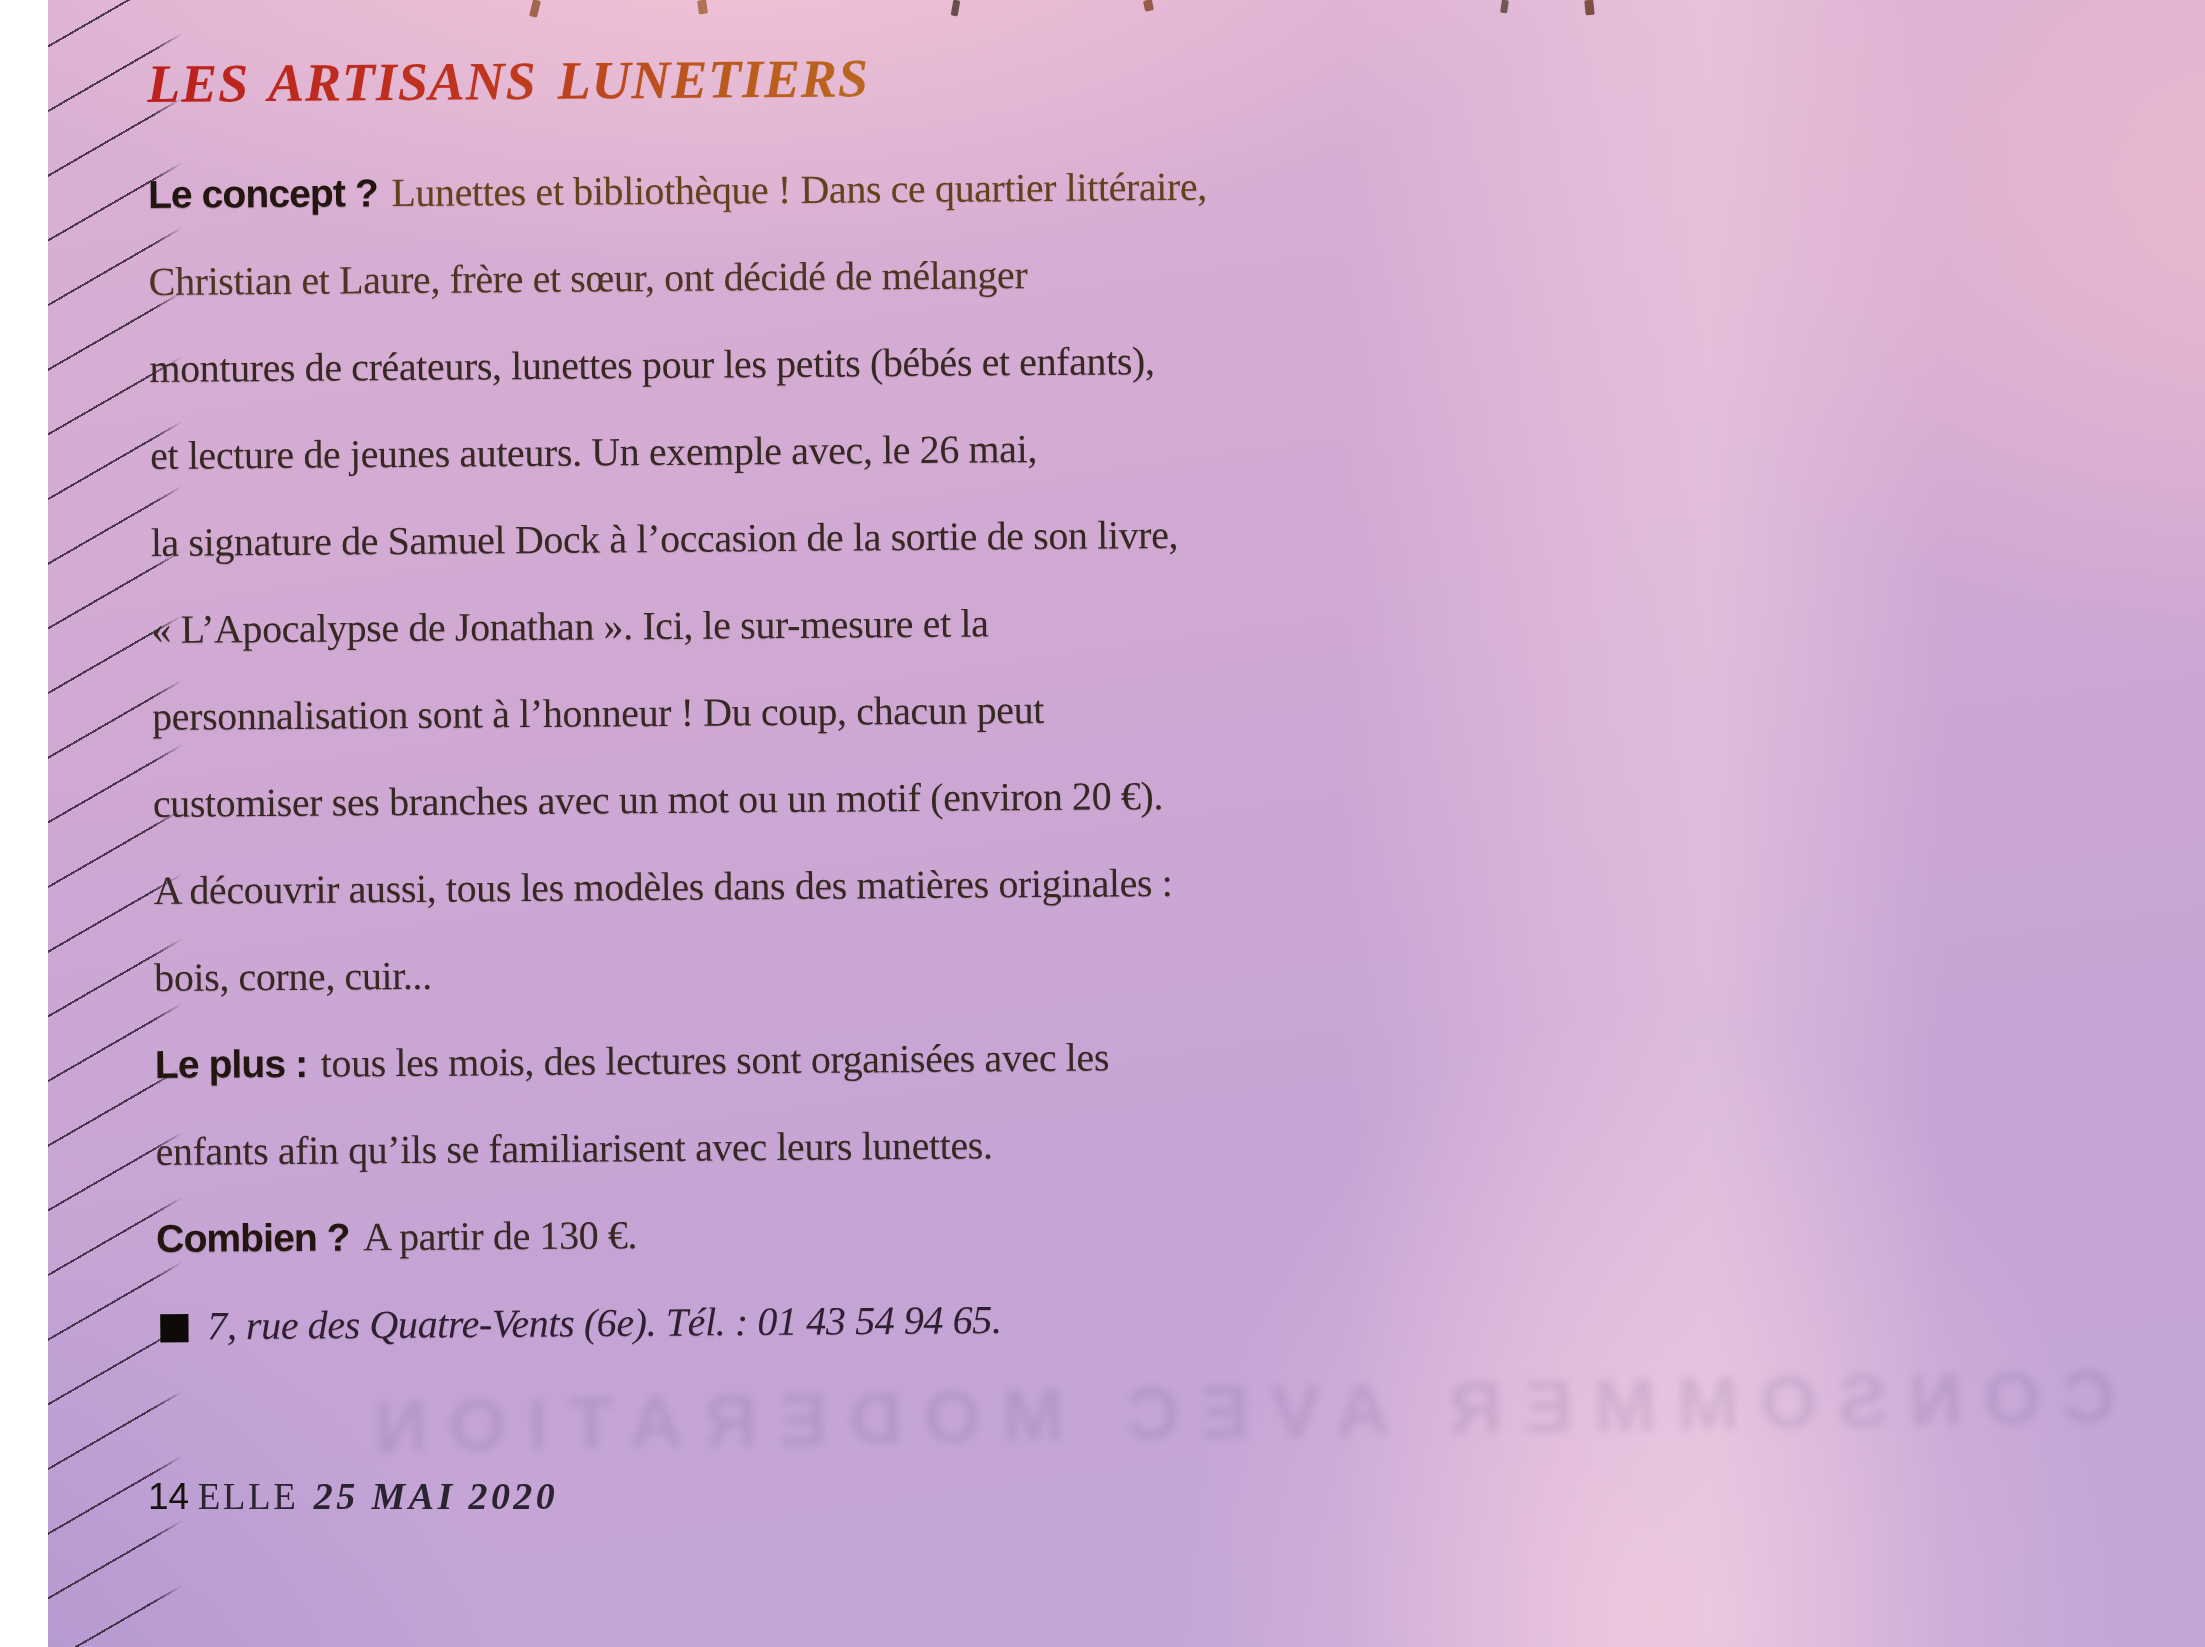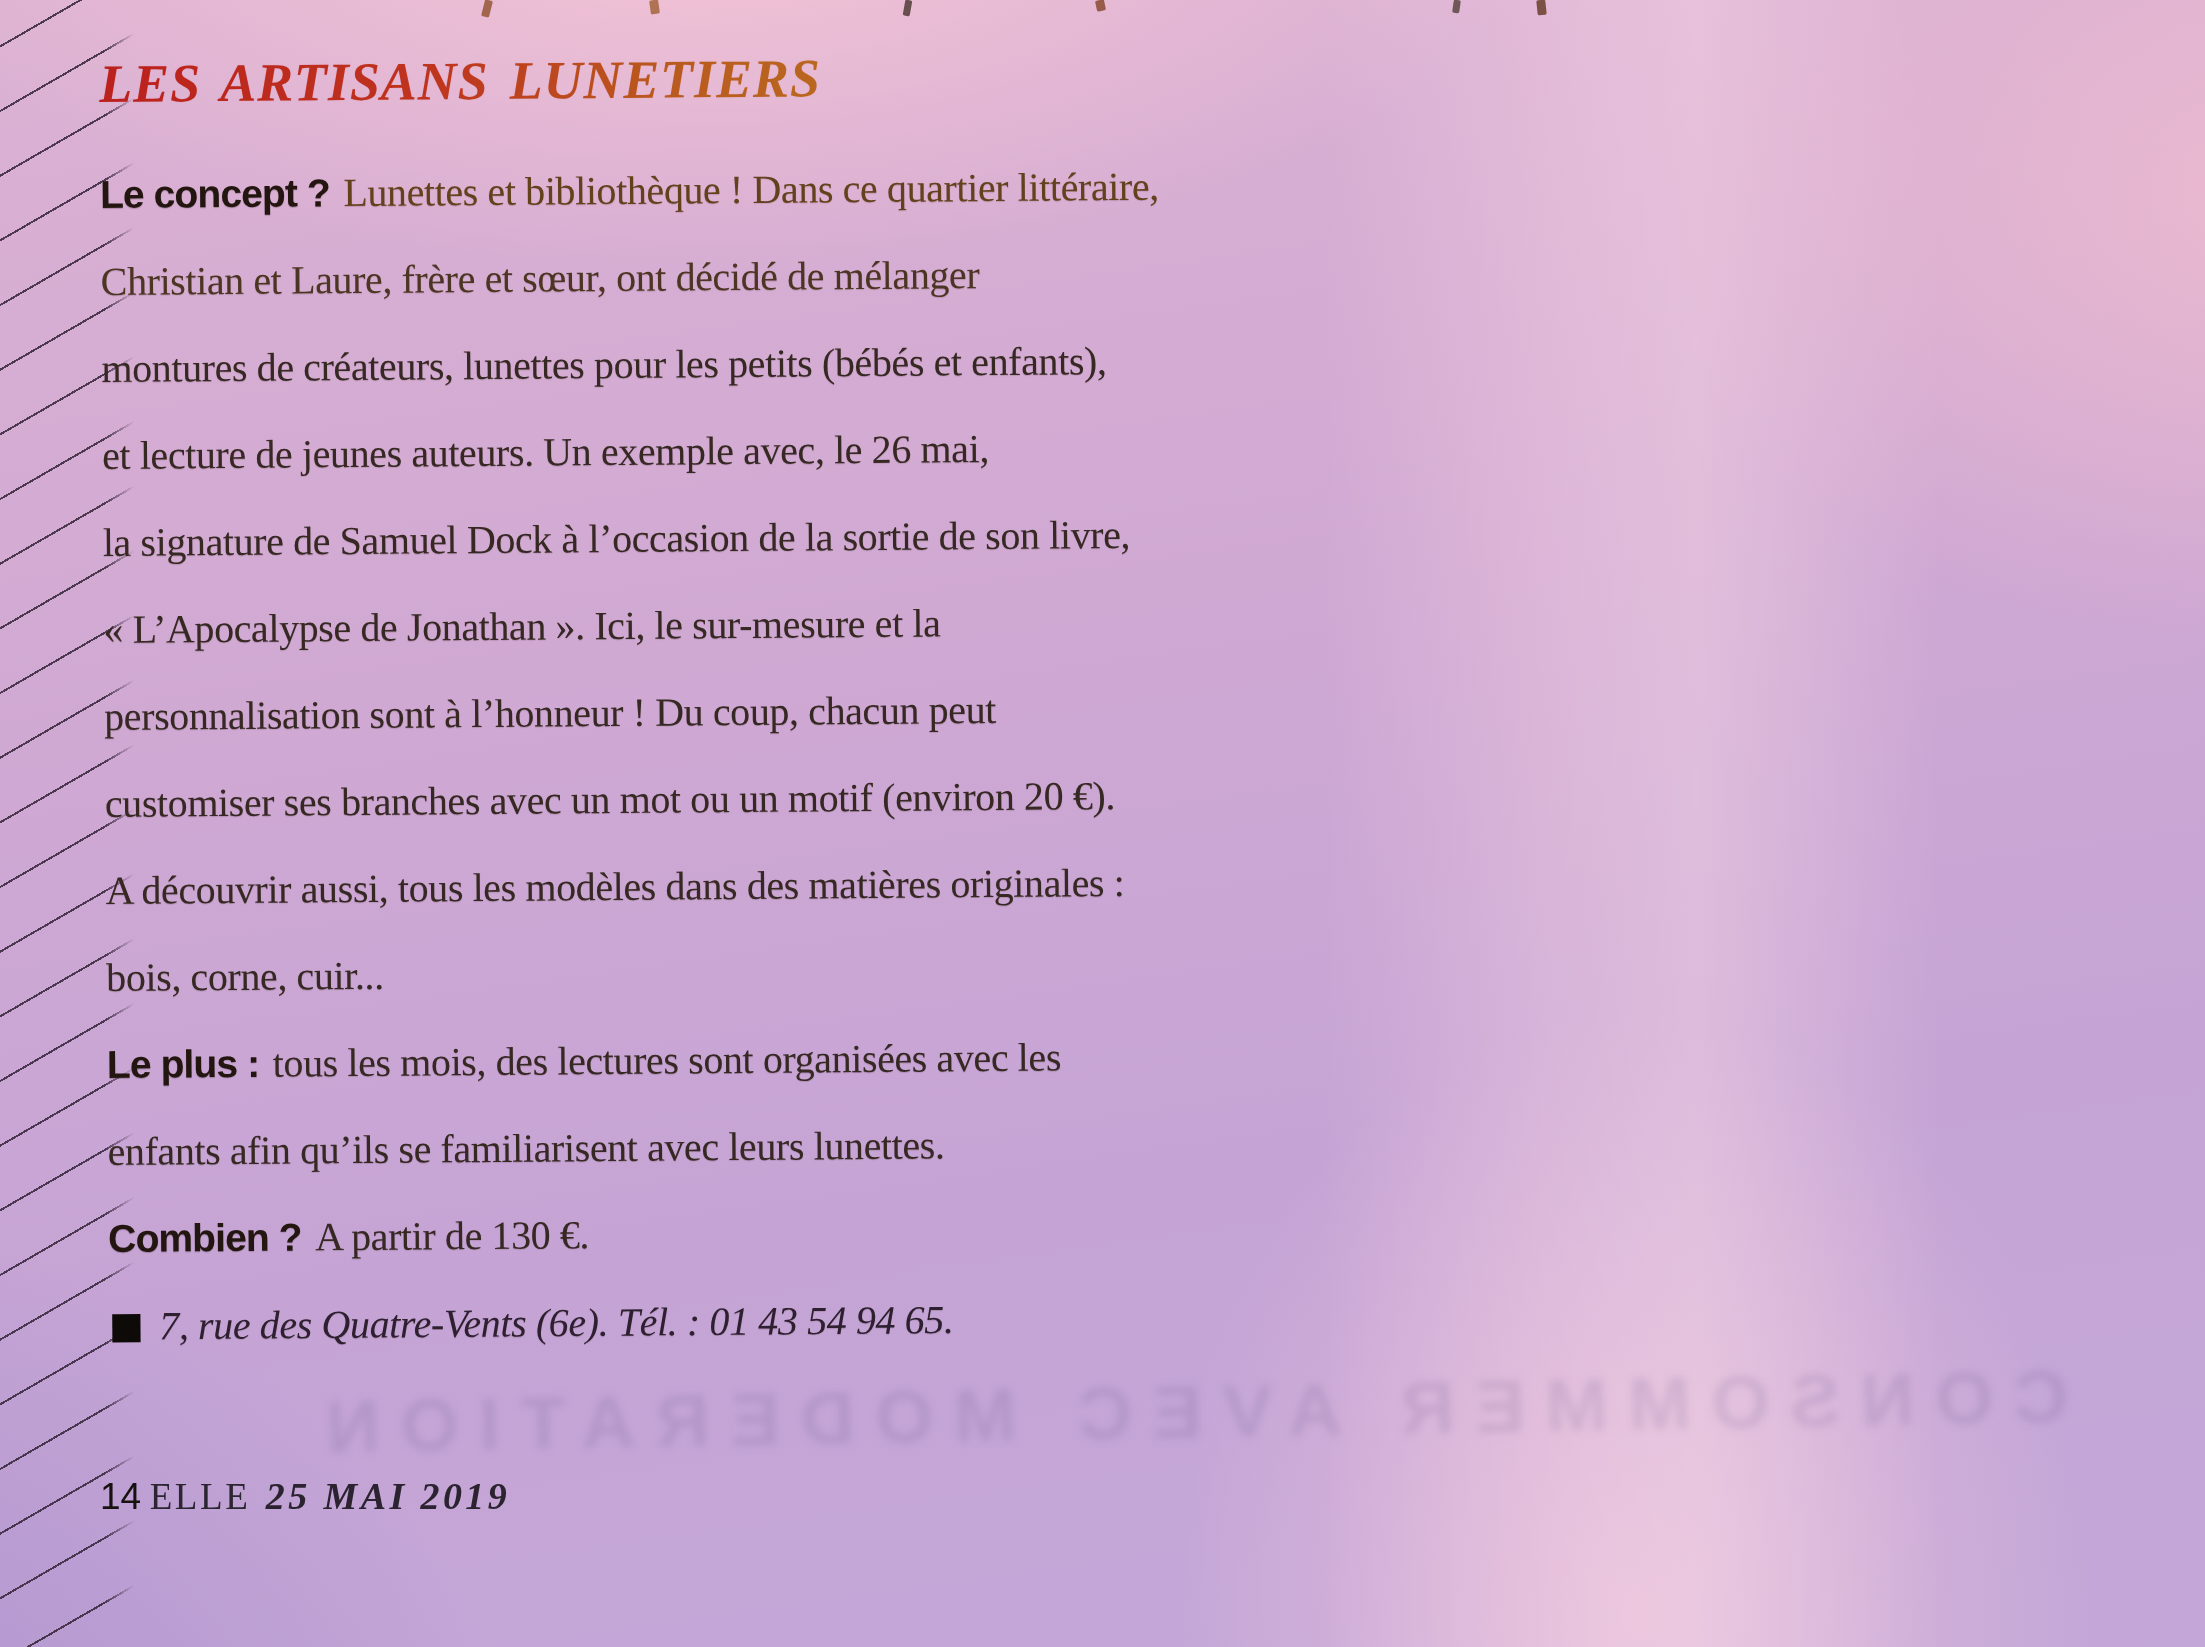--- a/index.html
+++ b/index.html
@@ -9,20 +9,21 @@
   }
   .page{
     position:absolute;inset:0;
     background:
       radial-gradient(1361px 596px at 32% -6%, rgba(248,199,214,0.90), rgba(248,199,214,0) 62%),
       radial-gradient(1106px 766px at 104% 12%, rgba(243,190,206,0.75), rgba(243,190,206,0) 60%),
       linear-gradient(90deg, rgba(255,255,255,0) 60%, rgba(255,218,228,0.28) 70%, rgba(255,224,232,0.38) 77%, rgba(255,255,255,0) 88%),
       radial-gradient(851px 1106px at 74% 98%, rgba(252,206,222,0.55), rgba(252,206,222,0) 55%),
       radial-gradient(1276px 1021px at -12% 112%, rgba(148,128,196,0.55), rgba(148,128,196,0) 62%),
       linear-gradient(172deg, #dcb2d3 0%, #d0a9d3 38%, #c5a4d5 68%, #c3a7d8 100%);
+    margin-left: 48px;
   }
   
   .hatch{
     position:absolute;left:0;top:-17px;width:134px;height:1702px;
     background:repeating-linear-gradient(150deg,
       rgba(0,0,0,0) 0px, rgba(0,0,0,0) 54px,
       rgba(52,36,56,0.85) 54px, rgba(52,36,56,0.85) 56px);
     -webkit-mask-image:linear-gradient(to right, #000 78%, rgba(0,0,0,0) 100%);
             mask-image:linear-gradient(to right, #000 78%, rgba(0,0,0,0) 100%);
   }
@@ -125,16 +126,16 @@
         <div class="line"><span class="body-text">A découvrir aussi, tous les modèles dans des matières originales :</span></div>
         <div class="line"><span class="body-text">bois, corne, cuir...</span></div>
         <div class="line"><span class="label">Le plus :</span><span class="body-text">tous les mois, des lectures sont organisées avec les</span></div>
         <div class="line"><span class="body-text">enfants afin qu’ils se familiarisent avec leurs lunettes.</span></div>
         <div class="line"><span class="label">Combien ?</span><span class="body-text">A partir de 130 €.</span></div>
         <div class="line"><span class="bullet">■</span><span class="body-text italic">7, rue des Quatre-Vents (6e). Tél. : 01 43 54 94 65.</span></div>
       </div>
   </div>
 
   <div class="footer">
-    <span class="pagenum">14</span><span class="pub">ELLE</span><span class="date">25 MAI 2019</span>
+    <span class="pagenum">14</span><span class="pub">ELLE</span><span class="date">25 MAI 2020</span>
   </div>
 </div>
 
 
 </body></html>

